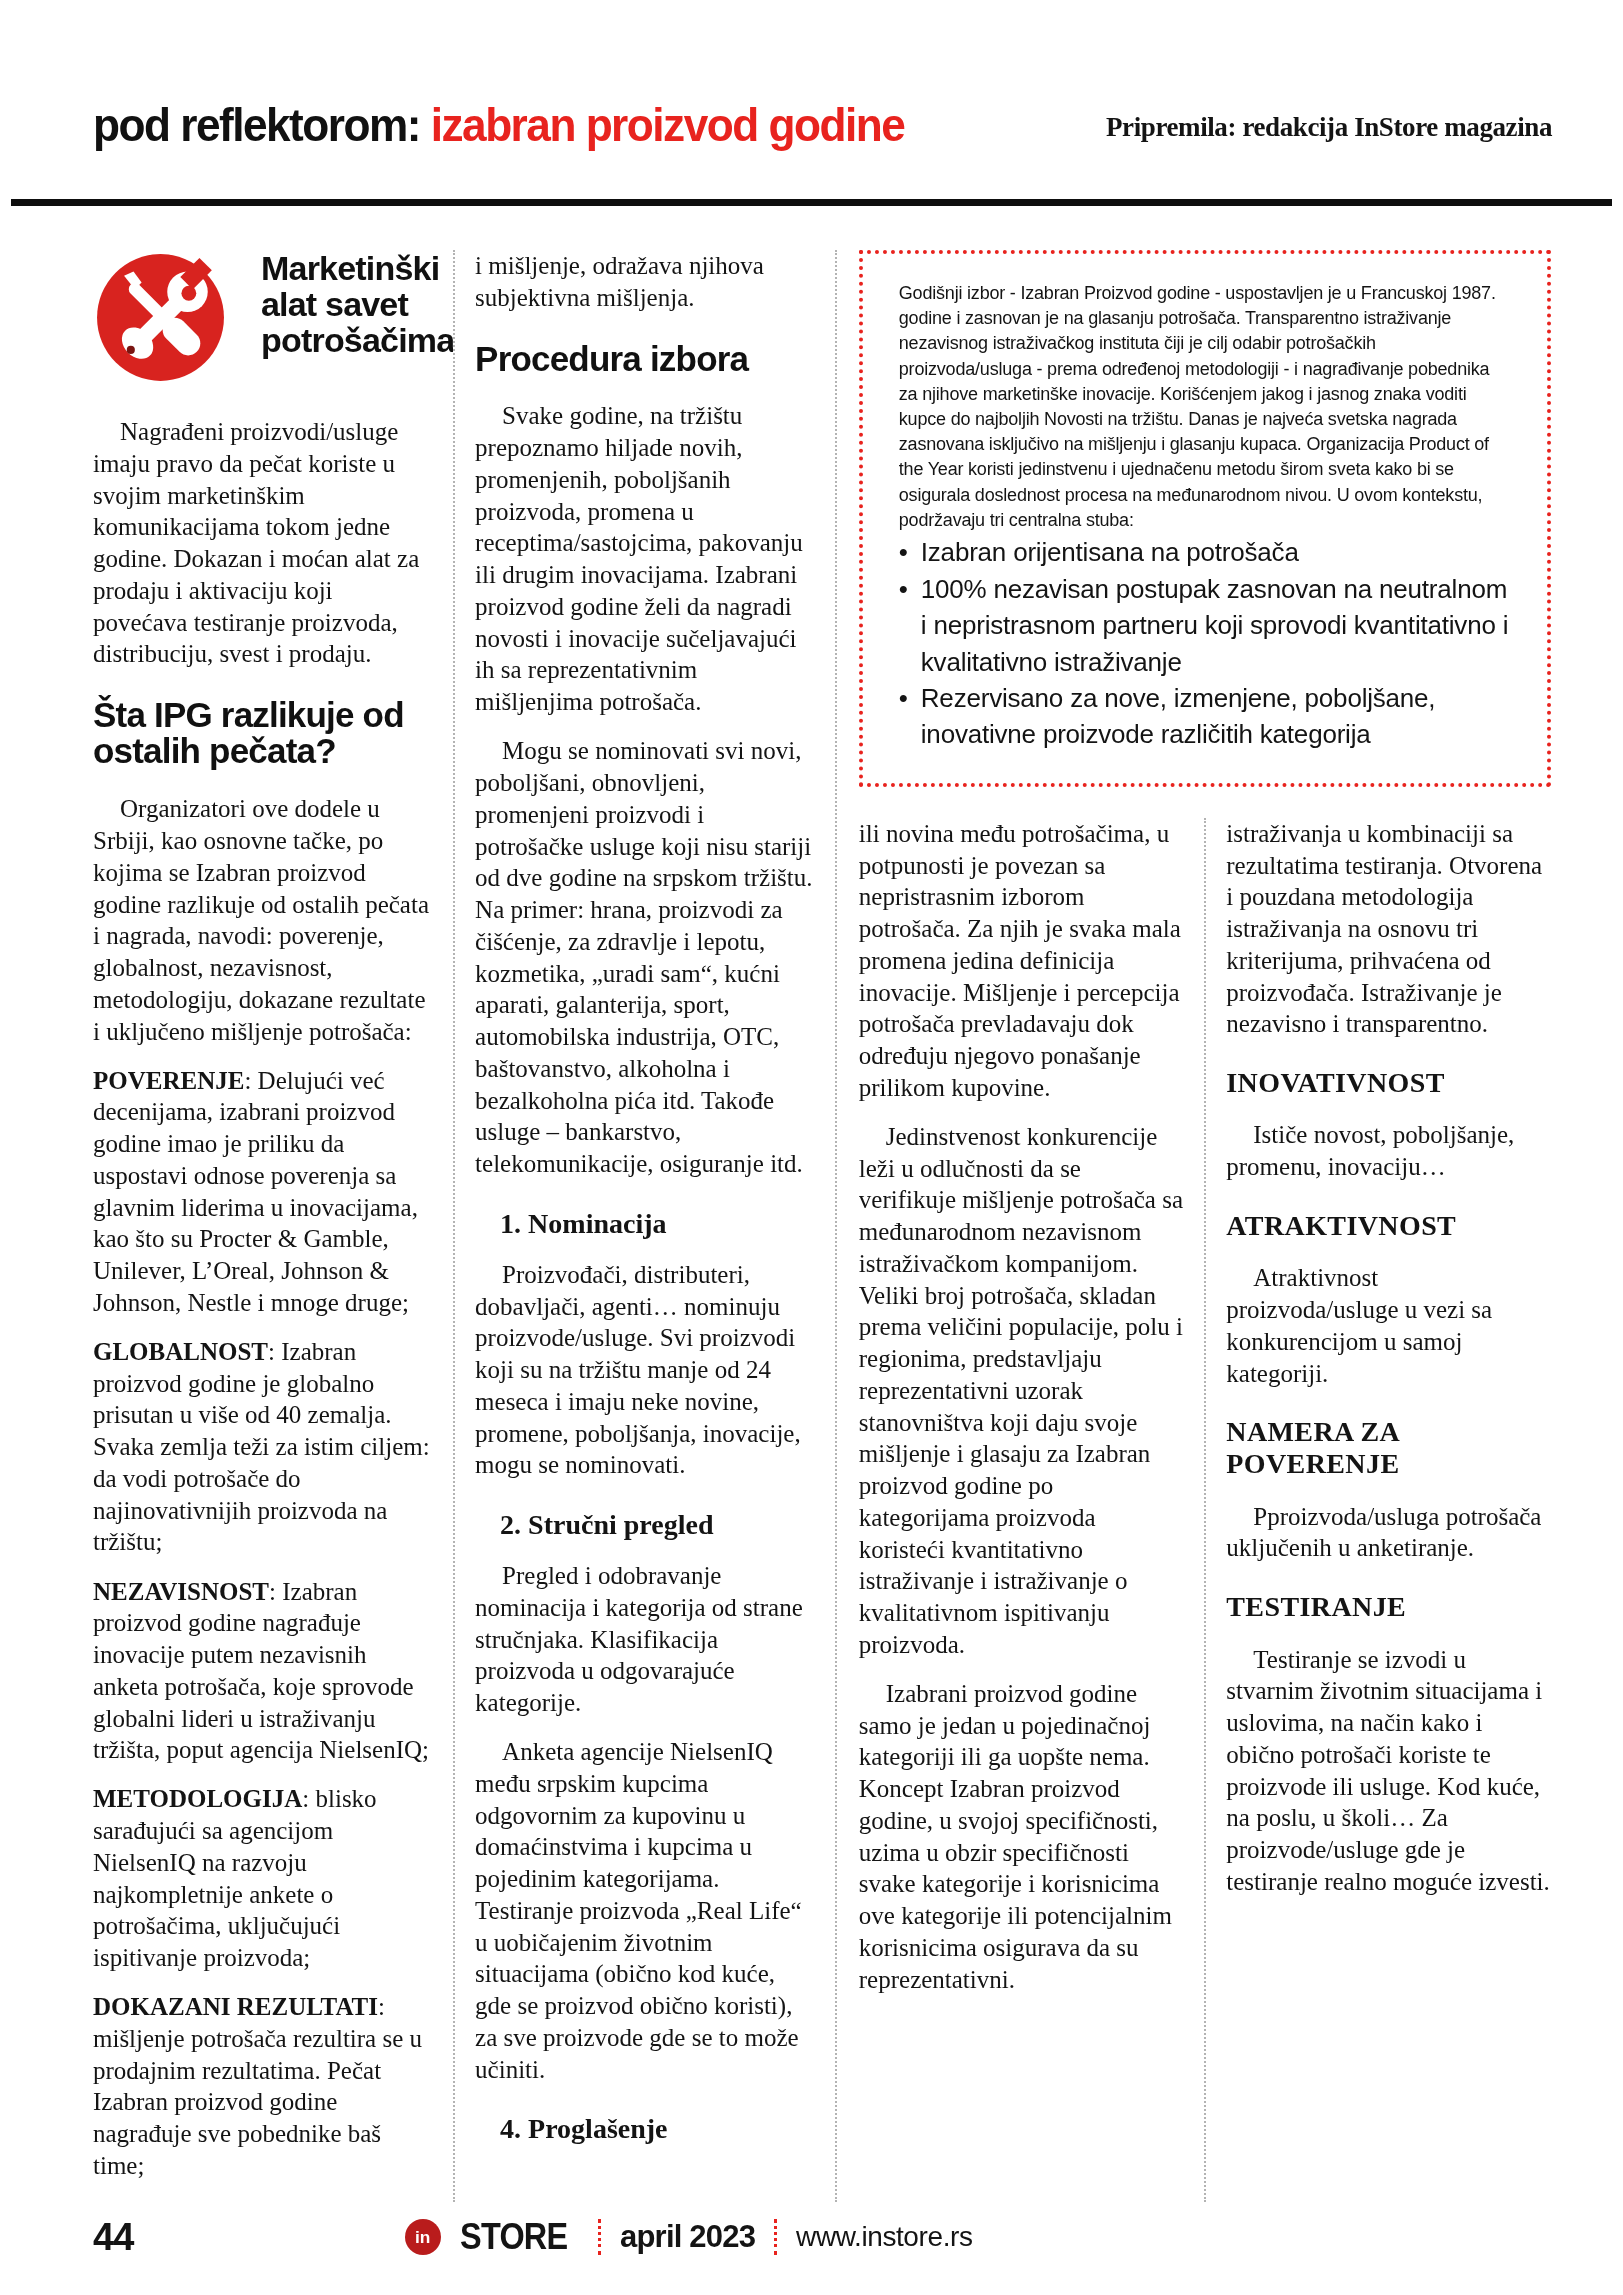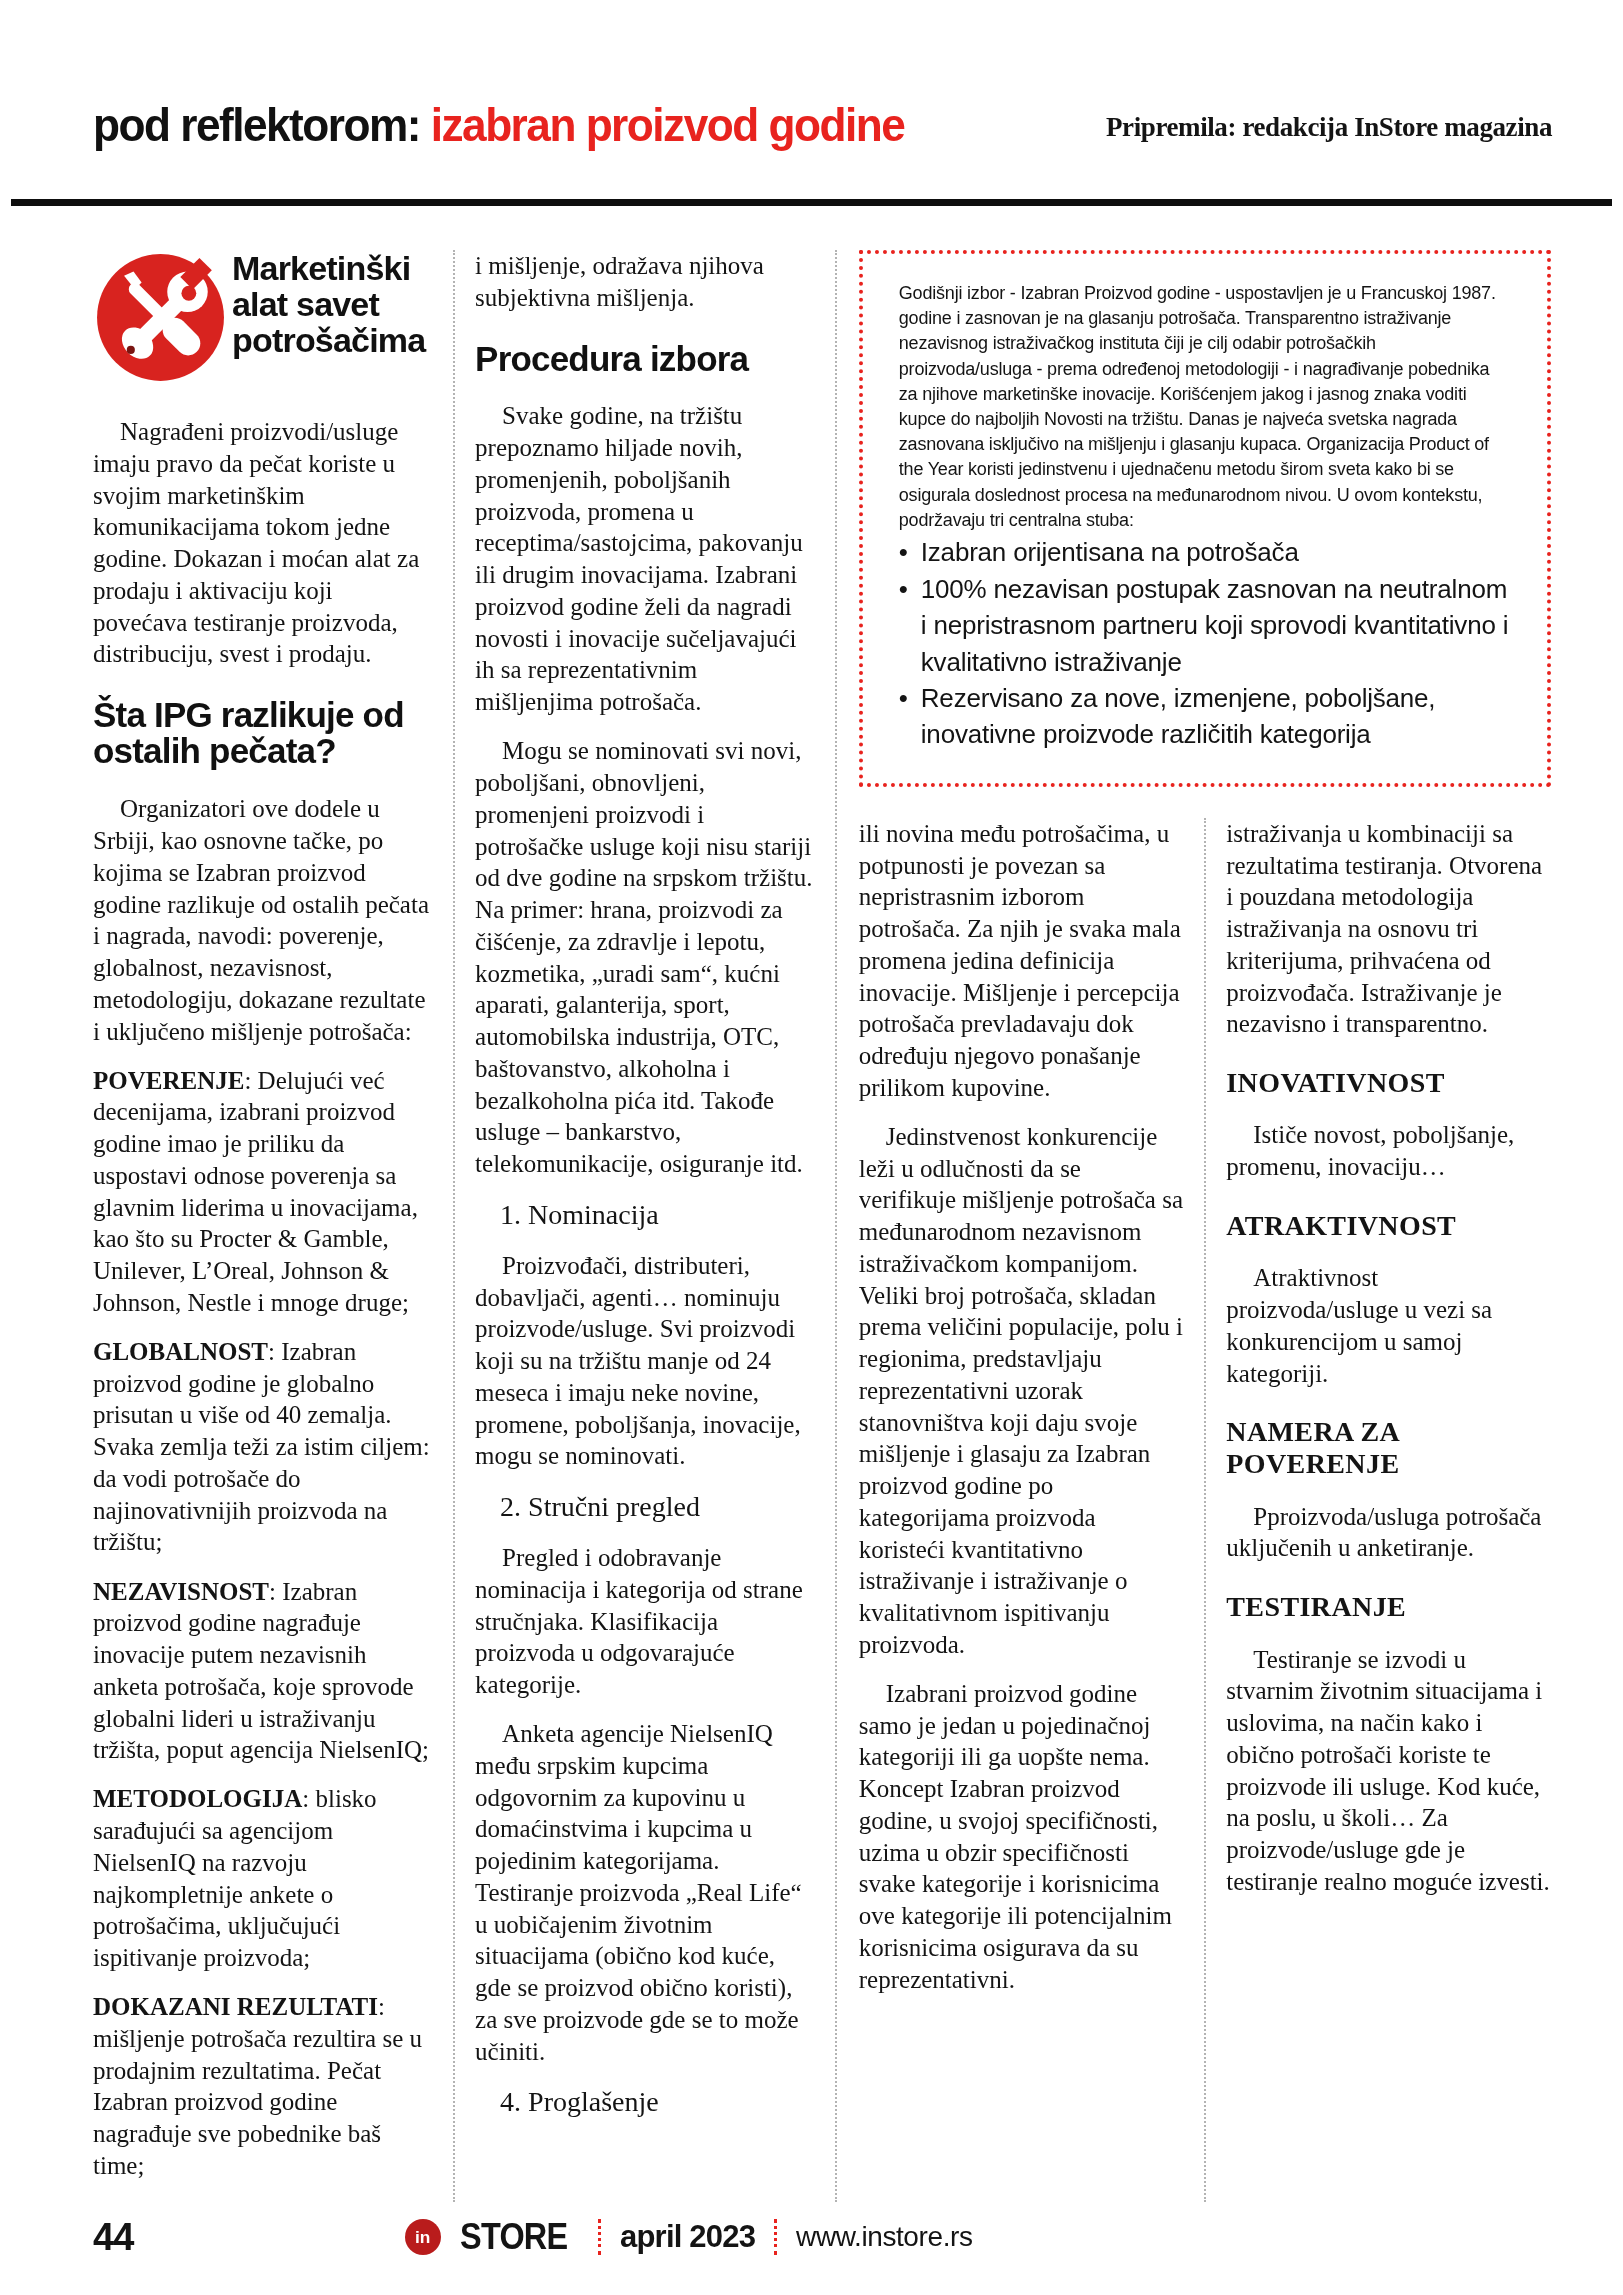--- a/index.html
+++ b/index.html
@@ -21,24 +21,24 @@
   .col2{flex:1 1 0;padding:0 20.4px;}
   .rightwrap{flex:2.04 1 0;border-left:2.4px dotted #b3b3b3;padding-left:22px;display:flex;flex-direction:column;}
   .subcols{flex:1 1 auto;display:flex;overflow:hidden;margin-top:31px;}
   .col3{flex:1 1 0;padding-right:20.4px;border-right:2.4px dotted #b3b3b3;overflow:hidden;}
   .col4{flex:1 1 0;padding-left:20.4px;overflow:hidden;}
   
   p{margin:0 0 17.3px;font-size:25px;line-height:1.27;}
   .ind{text-indent:27px;}
   .h-sans{font-family:"Liberation Sans",sans-serif;font-weight:bold;font-size:35px;line-height:1.04;letter-spacing:-0.8px;color:#111;margin:27px 0 23.6px;}
   .lead-term{font-weight:bold;}
-  .step-head{font-weight:normal;font-size:28px;margin:19px 0 19px;padding-left:25px;}
+  .step-head{font-weight:bold;font-size:28px;margin:28px 0 19px;padding-left:25px;}
   .caps-head{font-weight:bold;font-size:28px;letter-spacing:0.4px;margin:27px 0 20.4px;}
   
-  .badge{display:flex;gap:4px;align-items:flex-start;margin-bottom:31px;}
+  .badge{display:flex;gap:33px;align-items:flex-start;margin-bottom:31px;}
   .badge svg{width:135px;height:135px;flex:0 0 auto;}
   .badge-title{font-family:"Liberation Sans",sans-serif;font-weight:bold;font-size:34px;line-height:1.06;letter-spacing:-0.8px;color:#111;width:188px;}
   
   .istorija{border:4.7px dotted #e8231e;padding:27px 36px 30px;font-family:"Liberation Sans",sans-serif;}
   .istorija h2{margin:4.7px 0 23.6px;font-size:42px;line-height:1;letter-spacing:-0.8px;color:#111;font-family:"Liberation Sans",sans-serif;}
   .istorija p{font-size:18px;line-height:1.4;margin:0 0 1.6px;letter-spacing:-0.2px;}
   .bullet{display:flex;font-size:26px;line-height:1.4;letter-spacing:-0.2px;}
   .bullet .dot{flex:0 0 22px;}
   .bullet .dot::before{content:"\2022";}
   .bullet .btxt{flex:1 1 auto;}

